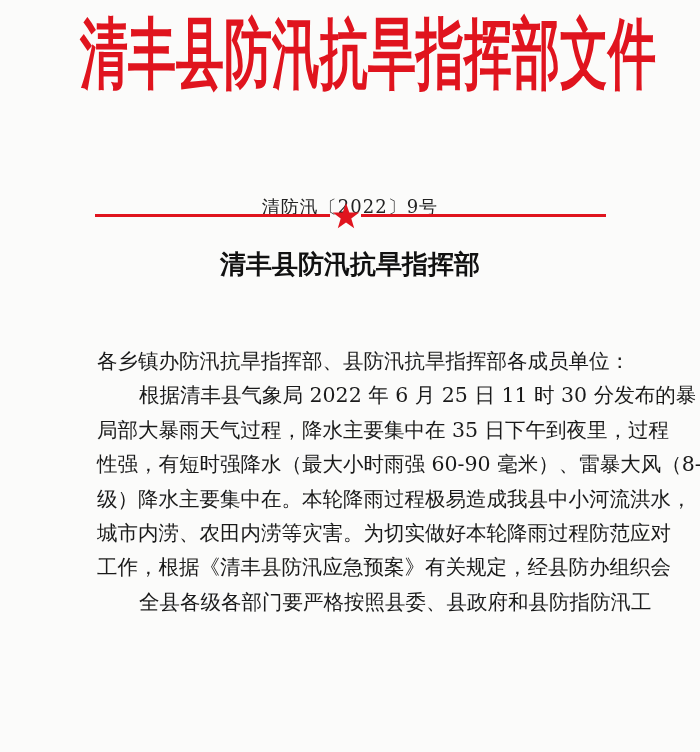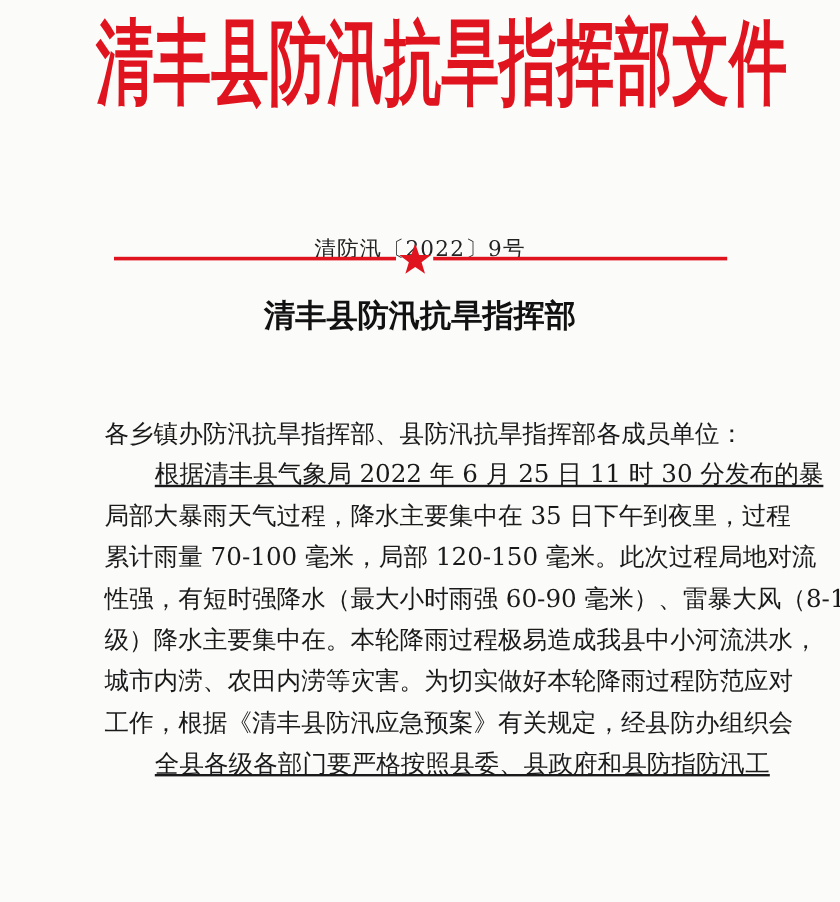--- a/index.html
+++ b/index.html
@@ -42,23 +42,23 @@
     position:absolute; left:0; width:700px; text-align:center;
     font-family:"DejaVu Serif", "Liberation Serif", serif;
     font-weight:bold; font-size:26px; color:#111; line-height:32px;
   }
   .title.l1 { top:248px; }
   .title.l2 { top:282px; }
   .body {
     position:absolute; left:87px; top:344px; width:540px;
     font-size:20.5px; line-height:34.4px; color:#1a1a1a;
   }
-  .body .line { white-space:nowrap; display:block; text-align:justify; text-align-last:justify; height:34.4px; }
+  .body .line { white-space:nowrap; display:block; text-align:justify; text-align-last:justify; height:34.4px;margin-left:10px; }
   .body .line.last { text-align-last:left; }
-  .body .indent { padding-left:42px;text-decoration:underline; }
+  .body .indent { padding-left:42px; }
 </style>
 </head>
 <body>
 
 <div class="page">
 
   <div class="masthead">
     <span>清</span>
     <span>丰</span>
     <span>县</span>
@@ -80,21 +80,20 @@
     <polygon points="14,1 17.3,10.4 27.3,10.6 19.3,16.6 22.2,26.2 14,20.5 5.8,26.2 8.7,16.6 0.7,10.6 10.7,10.4" fill="#e0141e"></polygon>
   </svg>
   <div class="redline right"></div>
 
   <div class="title l1">清丰县防汛抗旱指挥部</div>
 
   <div class="body">
     <span class="line last">各乡镇办防汛抗旱指挥部、县防汛抗旱指挥部各成员单位：</span>
     <span class="line indent">根据清丰县气象局 2022 年 6 月 25 日 11 时 30 分发布的暴</span>
     <span class="line">局部大暴雨天气过程，降水主要集中在 35 日下午到夜里，过程</span>
-    <span class="line">累计雨量 70-100 毫米，局部 120-150 毫米。此次过程局地对流</span>
     <span class="line">性强，有短时强降水（最大小时雨强 60-90 毫米）、雷暴大风（8-10</span>
     <span class="line">级）降水主要集中在。本轮降雨过程极易造成我县中小河流洪水，</span>
     <span class="line">城市内涝、农田内涝等灾害。为切实做好本轮降雨过程防范应对</span>
     <span class="line">工作，根据《清丰县防汛应急预案》有关规定，经县防办组织会</span>
     <span class="line indent">全县各级各部门要严格按照县委、县政府和县防指防汛工</span>
   </div>
 
 </div>
 
 </body></html>

